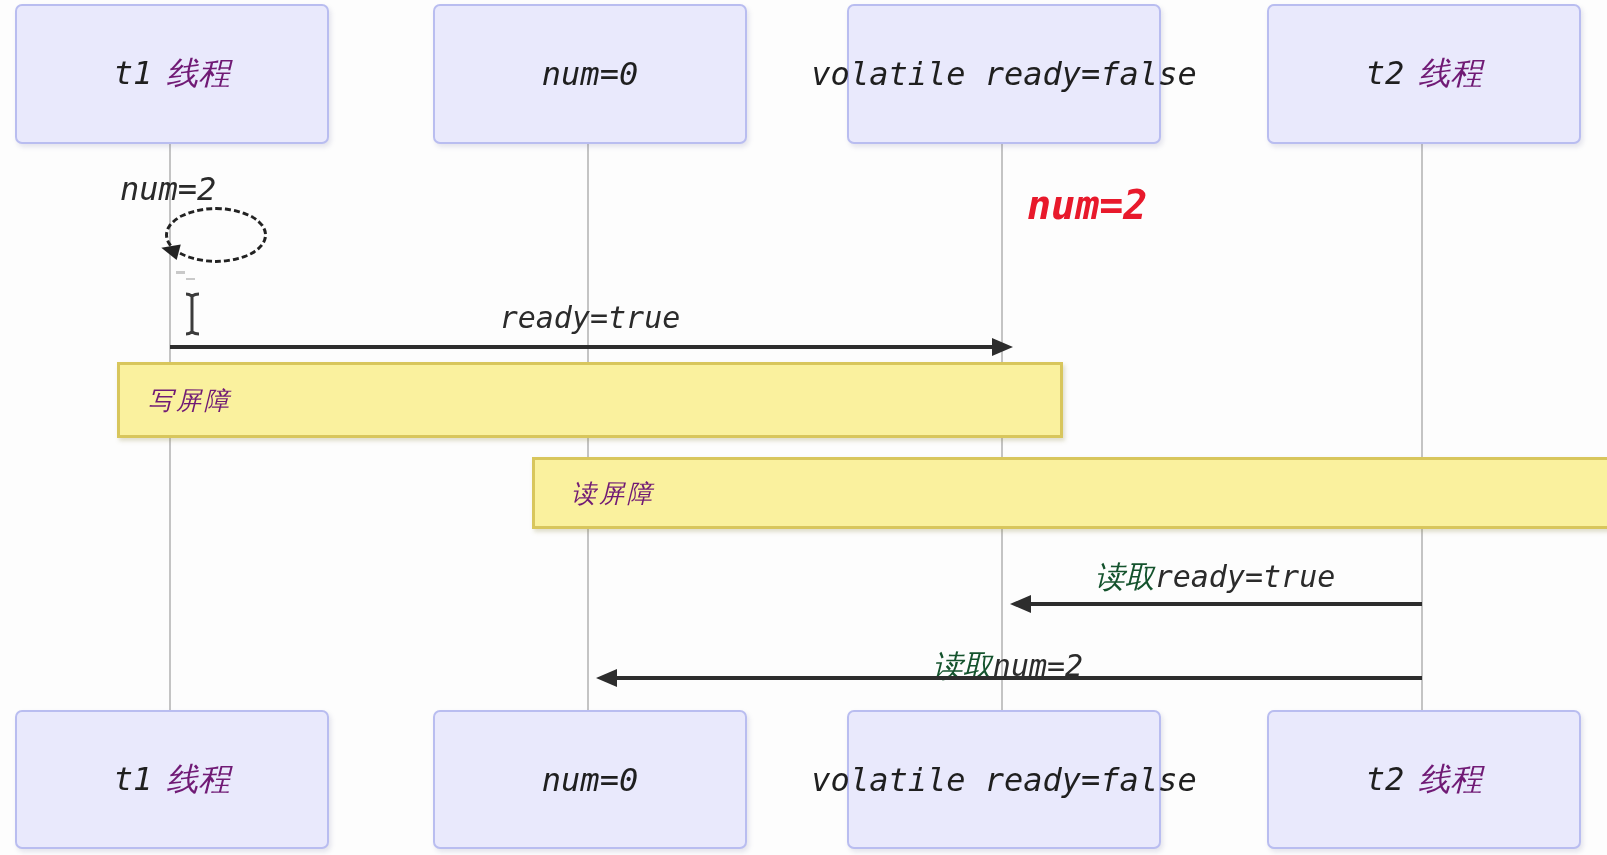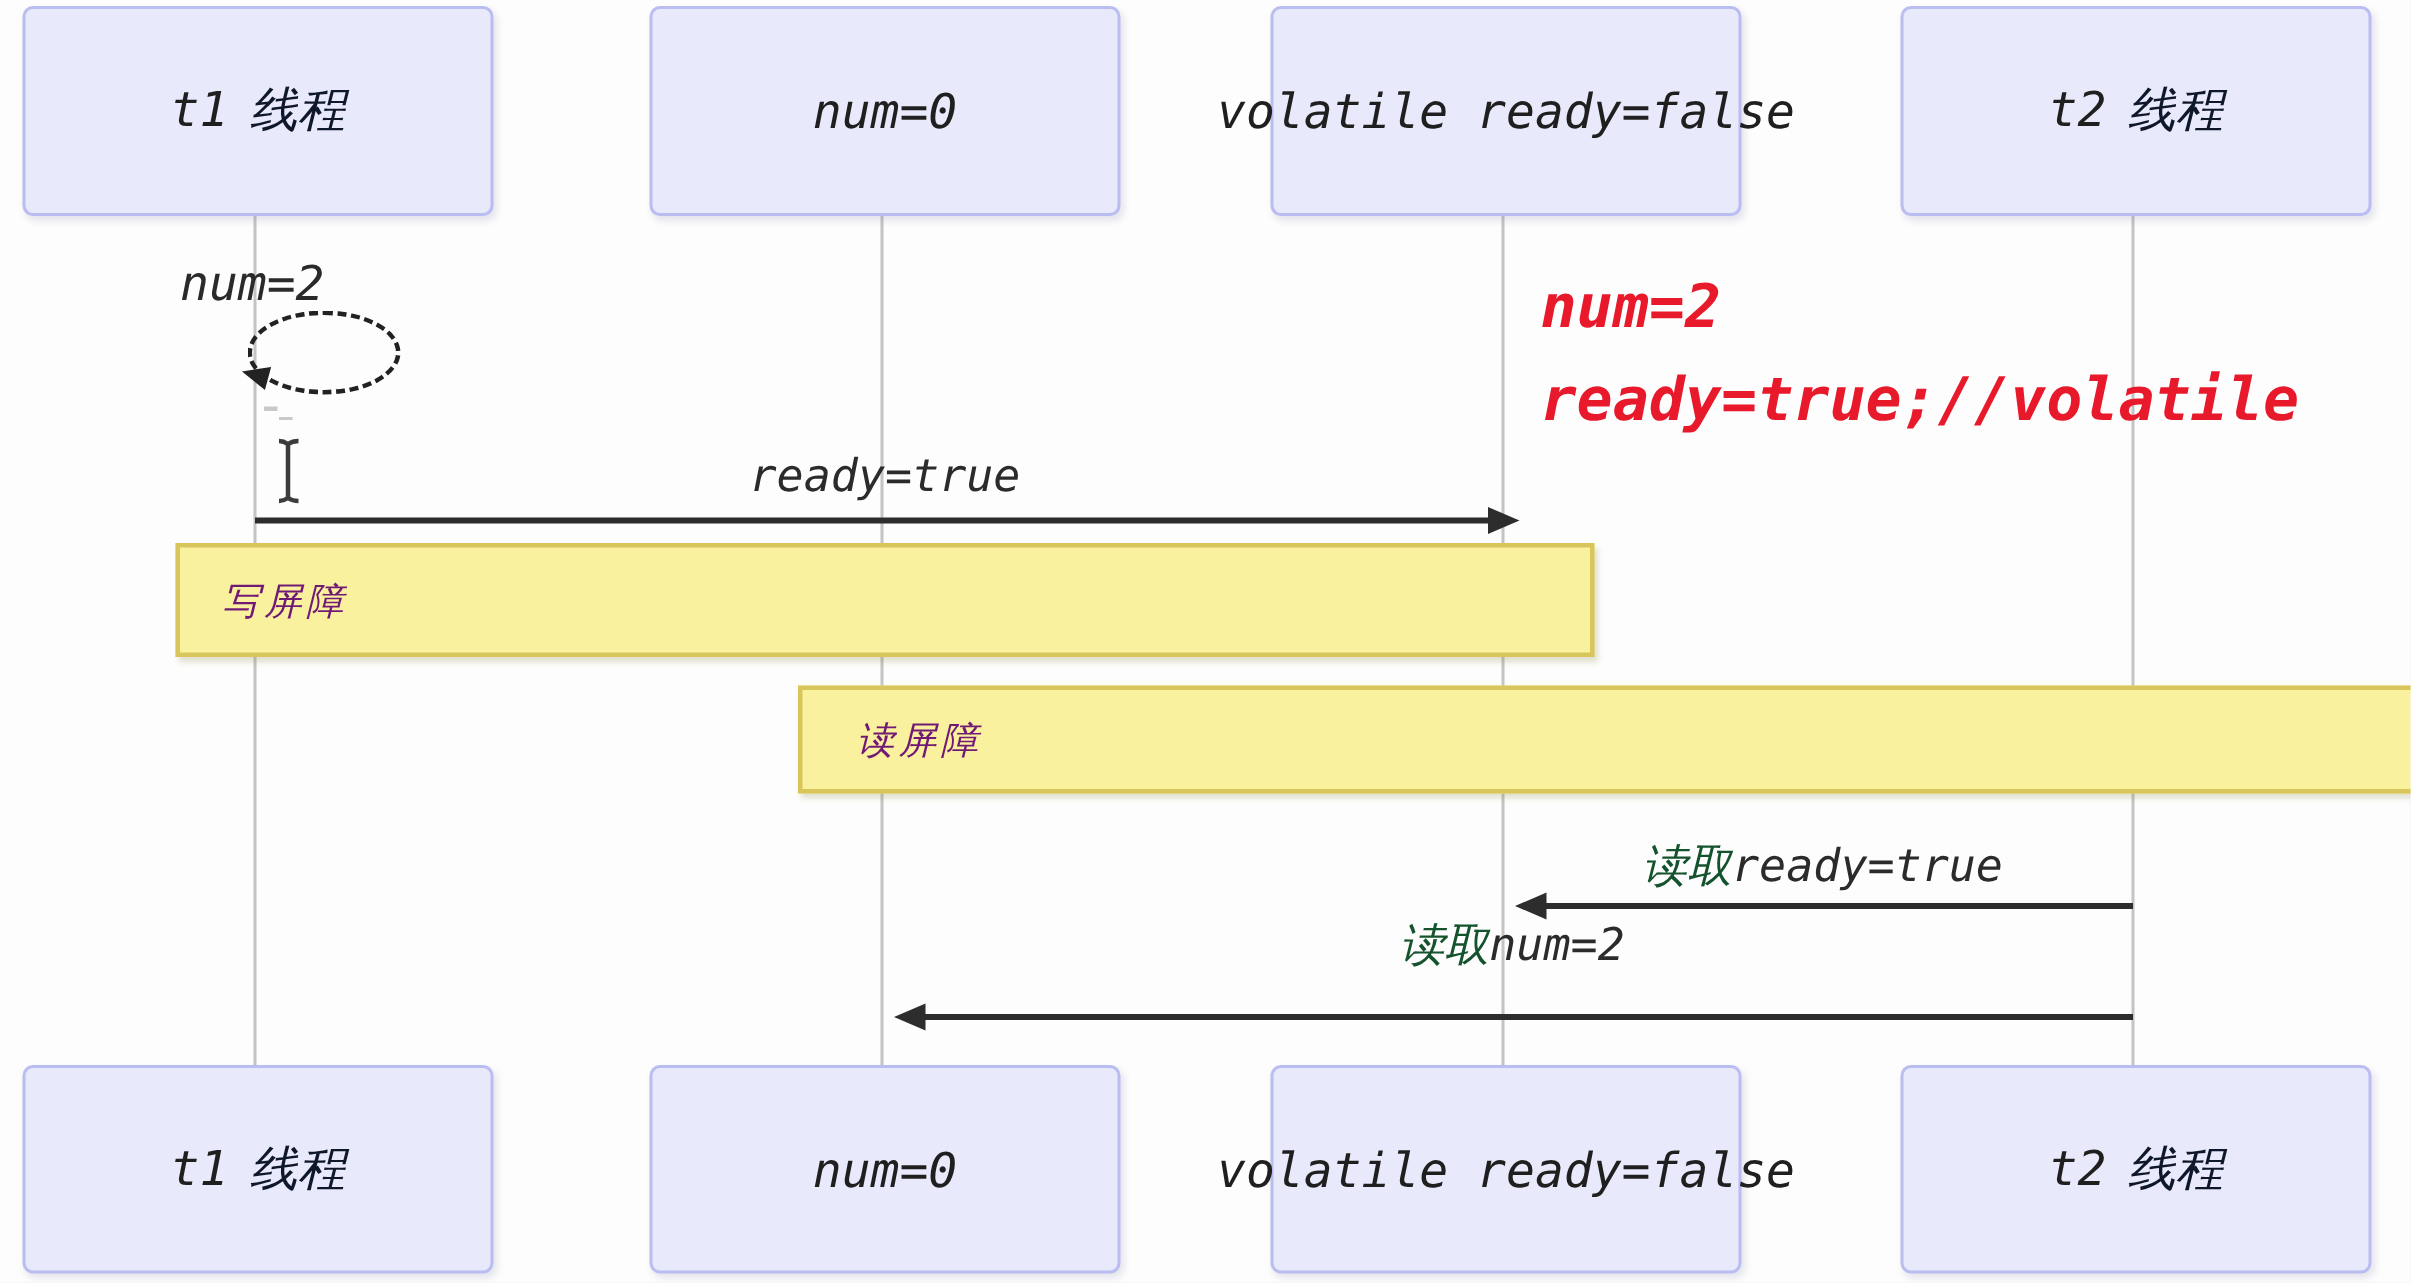--- a/index.html
+++ b/index.html
@@ -24,21 +24,21 @@
     border:2px solid #b9bdf0;
     border-radius:7px;
     box-shadow:2px 3px 5px rgba(110,110,160,0.18);
     display:flex;align-items:center;justify-content:center;
     z-index:2;
   }
   .actor-label{
     font-size:32px;color:#1f1f1f;white-space:nowrap;
     display:inline-flex;align-items:baseline;
   }
-  .actor-cn{color:#0f172a;margin-left:14px;}
+  .actor-cn{color:#701a75;margin-left:14px;}
   .actor-cn:empty{margin-left:0;}
   
   .barrier{
     position:absolute;
     background:#faf19e;
     border:3px solid #d8c65c;
     box-shadow:2px 3px 4px rgba(140,130,60,0.25);
     display:flex;align-items:center;
     z-index:4;box-sizing:border-box;
   }
@@ -168,22 +168,21 @@
   </div>
 
   <div class="barrier" style="left:532px;top:457px;width:1140px;height:72px;">
     <span class="barrier-label" style="margin-left:36px;">读屏障</span>
   </div>
 
   <div class="msg-label" style="left:1065px;top:557px;width:300px;"><span class="msg-cn">读取</span><span class="msg-code">ready=true</span></div>
   <div class="msg-line" style="left:1028px;top:602px;width:394px;"></div>
   <div class="arrowhead left" style="left:1010px;top:595px;"></div>
 
-  <div class="msg-label" style="left:858px;top:610px;width:300px;text-align:center;"><span class="msg-cn">读取</span><span class="msg-code">num=2</span></div>
+  <div class="msg-label" style="left:858px;top:646px;width:300px;text-align:center;"><span class="msg-cn">读取</span><span class="msg-code">num=2</span></div>
   <div class="msg-line" style="left:614px;top:676px;width:808px;"></div>
   <div class="arrowhead left" style="left:596px;top:669px;"></div>
 
   <div class="annotation">
     <div>num=2</div>
-    <div>ready=true;//volatile</div>
   </div>
 
 </div>
 
 </body></html>

